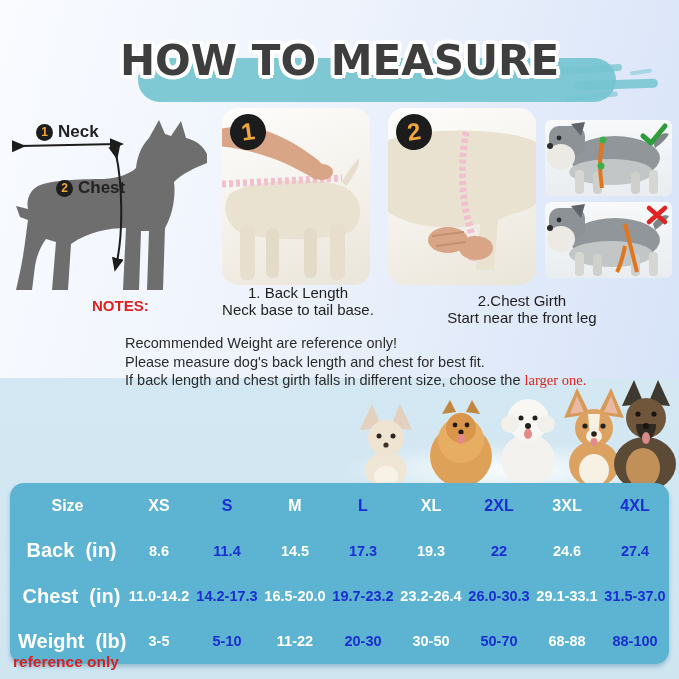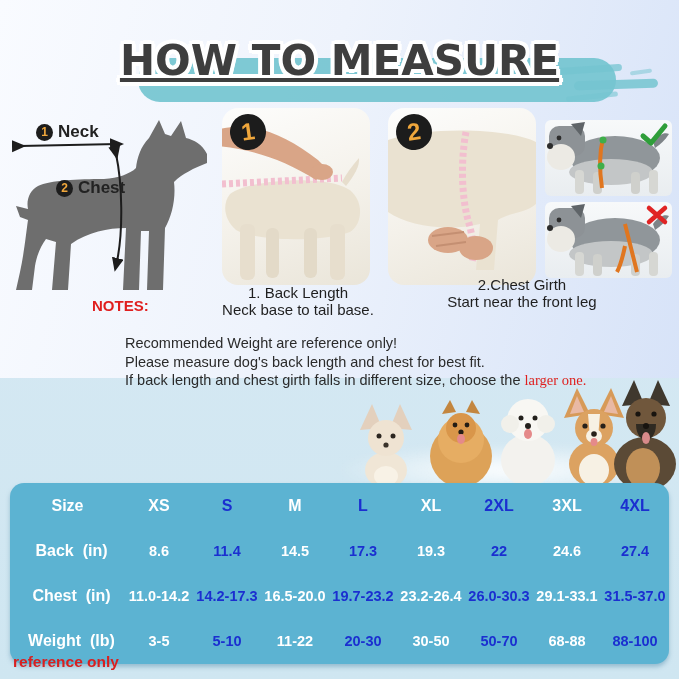--- a/index.html
+++ b/index.html
@@ -14,42 +14,42 @@
     background:#74c4d0;transform:rotate(-1deeg);opacity:.92;}
   .splat{position:absolute;background:#74c4d0;border-radius:6px;opacity:.75;}
   .s1{left:556px;top:66px;width:66px;height:7px;transform:rotate(-4deg);}
   .s2{left:574px;top:80px;width:84px;height:9px;transform:rotate(-2deg);opacity:.85;}
   .s3{left:566px;top:94px;width:52px;height:5px;transform:rotate(-6deg);opacity:.6;}
   .s4{left:630px;top:70px;width:22px;height:4px;transform:rotate(-8deg);opacity:.5;}
   .title{position:absolute;left:0;top:36px;width:679px;text-align:center;
     font-family:"DejaVu Sans",sans-serif;font-weight:bold;font-size:42px;letter-spacing:0px;
     color:#3e3e3e;
     text-shadow:-3px -3px 0 #fff,3px -3px 0 #fff,-3px 3px 0 #fff,3px 3px 0 #fff,
-      -4px 0 0 #fff,4px 0 0 #fff,0 -4px 0 #fff,0 4px 0 #fff;text-decoration:underline;}
+      -4px 0 0 #fff,4px 0 0 #fff,0 -4px 0 #fff,0 4px 0 #fff;}
   
   .diagram{position:absolute;left:6px;top:112px;width:214px;height:188px;}
   .diagram svg.dog{position:absolute;left:2px;top:4px;}
   .measure-label{position:absolute;display:flex;align-items:center;gap:5px;
     font-size:17px;font-weight:bold;color:#222;}
   .mini-badge{width:17px;height:17px;border-radius:50%;background:#1d1d1d;color:#f0a73c;
     font-size:12px;font-weight:bold;display:flex;align-items:center;justify-content:center;flex:0 0 auto;}
   .lab-back{left:30px;top:10px;}
   .lab-chest{left:50px;top:66px;}
   .arrows{position:absolute;left:0;top:0;}
   
   .panel{position:absolute;width:148px;height:177px;border-radius:16px;overflow:hidden;
     background:linear-gradient(160deg,#fdfdfc 0%,#f4f1ea 55%,#eae5d9 100%);}
   .panel1{left:222px;top:108px;}
   .panel2{left:388px;top:108px;}
   .badge{position:absolute;left:8px;top:6px;width:36px;height:36px;border-radius:50%;
     background:#1c1c1c;color:#f0a73c;font-size:24px;font-weight:bold;
     display:flex;align-items:center;justify-content:center;transform:rotate(-8deg);}
   .caption{position:absolute;width:200px;text-align:center;font-size:15px;line-height:17px;color:#1f1f1f;}
   .cap1{left:198px;top:284px;}
-  .cap2{left:422px;top:276px;}
+  .cap2{left:422px;top:292px;}
   
   .photo{position:absolute;left:545px;width:127px;height:76px;border-radius:6px;overflow:hidden;
     background:linear-gradient(180deg,#f7f9fa 0%,#e9edf0 100%);}
   .ph-ok{top:120px;} .ph-bad{top:202px;}
   .mark{position:absolute;right:3px;top:2px;}
   
   .notes{position:absolute;left:92px;top:297px;width:560px;}
   .notes .nh{color:#e01f1f;font-weight:bold;font-size:15px;margin-bottom:20px;}
   .notes .nl{font-size:14.5px;line-height:18.5px;color:#2b2b2b;margin-left:33px;}
   .hl-red{color:#e01f1f;font-family:Liberation Serif, serif;}
@@ -58,21 +58,21 @@
     background:radial-gradient(ellipse at center,rgba(255,255,255,.95) 0%,rgba(255,255,255,0) 72%);
     filter:blur(5px);}
   .breed{position:absolute;}
   
   .tbl{position:absolute;left:10px;top:483px;width:659px;height:181px;border-radius:14px;
     background:#5cb3d2;box-shadow:0 3px 4px rgba(96,150,178,.5);
     display:grid;grid-template-columns:115px repeat(8,1fr);grid-template-rows:repeat(4,1fr);
     align-items:center;}
   .cell{text-align:center;font-weight:bold;color:#ffffff;font-size:14.5px;}
   .cell.hdr{font-size:16px;}
-  .cell.lbl{font-size:16px;white-space:pre;padding-left:8px;}
+  .cell.lbl{font-size:20px;white-space:pre;padding-left:8px;}
   .tbl .cell:nth-child(9n+3),.tbl .cell:nth-child(9n+5),
   .tbl .cell:nth-child(9n+7),.tbl .cell:nth-child(9n+9){color:#1b2fd0;}
   .refnote{position:absolute;left:13px;top:653px;font-size:15.5px;font-weight:600;color:#d91f1f;}
 </style>
 </head>
 <body>
 
 <div id="canvas">
   <div class="top-bg"></div>
 

